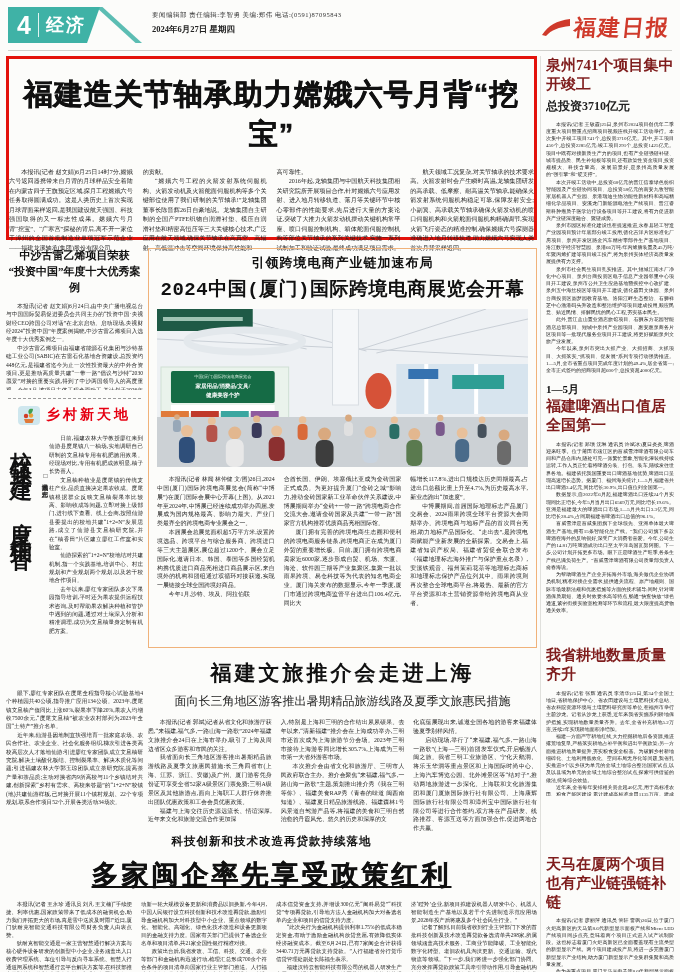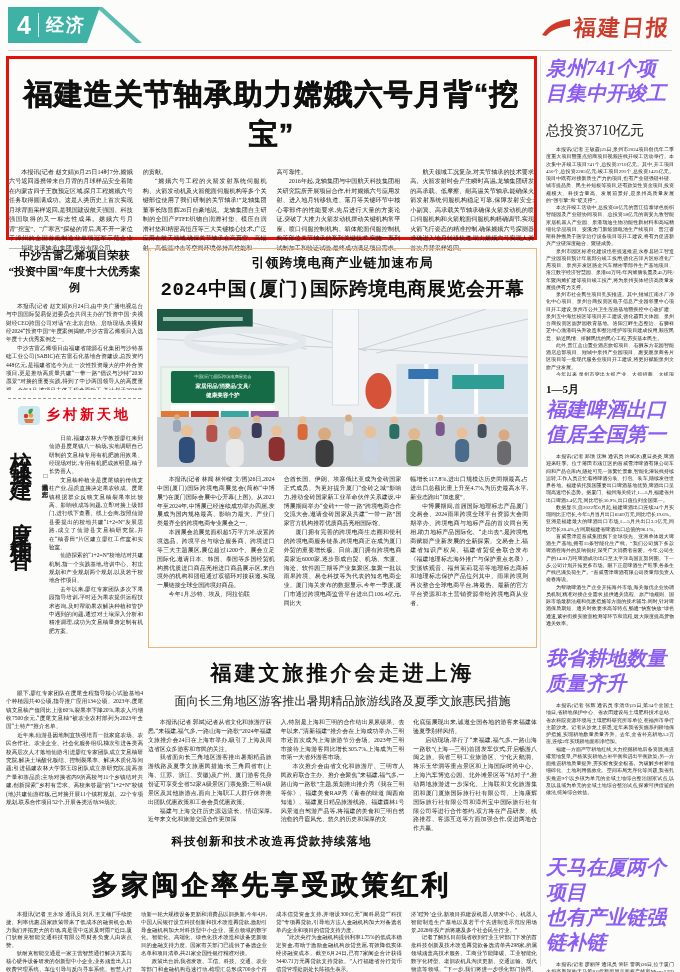--- a/index.html
+++ b/index.html
@@ -38,22 +38,22 @@
   .lead-box { position:absolute; left:6px; top:56px; width:531px; height:184px;
               border:3px solid var(--headline-box-red); padding:4px 0; }
   .lead-hl { text-align:center; font-size:29px; letter-spacing:1px; margin:12px 0 13px;
              -webkit-text-stroke:.5px #111; color:#111; }
   .lead-cols { display:flex; gap:10px; height:102px; overflow:hidden; }
   .lead-cols .col { flex:1; font-size:6.1px; line-height:1.55; }
 
   
   .right-rail { position:absolute; left:546px; top:56px; width:128px; height:910px; }
   .rr-art { position:absolute; left:0; width:128px; overflow:hidden; }
-  .rr-hl { font-size:20px; line-height:1.25; font-weight:bold; color:#8b5cf6;font-style:italic; }
-  .rr-sub { font-size:14px; margin-top:16px; color:#222; }
+  .rr-hl { font-size:15px; line-height:1.25; font-weight:bold; color:#7f1d1d; }
+  .rr-sub { font-size:12px; margin-top:4px; color:#222;font-weight:bold; }
   .rr-kicker { font-size:11px; font-weight:bold; color:#111; }
   .rr-body { margin-top:6px; font-size:5px; line-height:1.45; }
   #qz { top:0; height:320px; }
   #beer { top:326px; height:260px; }
   #farm { top:590px; height:150px; }
   #tianma { top:789px; height:165px;margin-top:10px; }
 
   
   .left-rail { position:absolute; left:6px; top:248px; width:137px; }
   .zs-hl { text-align:center; font-size:11px; line-height:1.45; font-weight:bold; color:#111; }
@@ -80,36 +80,40 @@
   .expo-cols { height:172px; }
   .cols3 .col, .cols4 .col { flex:1; font-size:5.9px; line-height:1.5; }
   .wenlv { margin-top:11px; }
   .wenlv-hl { text-align:center; font-size:21px; letter-spacing:3px; font-weight:bold; color:#111;font-family:Liberation Mono, monospace; }
   .wenlv-sub { text-align:center; font-size:12px; margin-top:6px; color:#222; }
   .wenlv-cols { height:116px; margin-top:8px; }
 
   
   .policy { position:absolute; left:6px; top:834px; width:531px; }
   .policy-kicker { text-align:center; font-size:11.5px; font-weight:bold; letter-spacing:1px; color:#111; }
-  .policy-hl { text-align:center; font-size:27px; letter-spacing:3px; margin:18px 0 8px;
-               -webkit-text-stroke:.4px #111; color:#111; }
+  .policy-hl { text-align:center; font-size:27px; letter-spacing:3px; margin:8px 0 8px;
+               -webkit-text-stroke:.4px #111; color:#111;text-decoration:underline; }
   .cols4 { display:flex; gap:9px; height:126px; overflow:hidden; }
   .cols4 .col { font-size:5.4px; line-height:1.45; }
 </style>
 </head>
 <body>
 
 <div class="page">
 
   <div class="badge">
     <span class="badge-num">4</span>
     <span class="badge-sep"></span>
     <span class="badge-label">经济</span>
   </div>
   <div class="badge-tail"></div>
+  <div class="head-info">
+    <div class="info-line">要闻编辑部  责任编辑:李智勇  美编:郑伟  电话:(0591)87095843</div>
+    <div class="date-line">2024年6月27日 星期四</div>
+  </div>
   <div class="logo">
     <svg class="flag" width="30" height="22" viewBox="0 0 30 22">
       <path d="M1,18 C8,8 15,4 29,2 L29,9 C18,10 10,13 5,19 Z" fill="#cf3a2b"></path>
     </svg>
     <span class="logo-text">福建日报</span>
   </div>
   <div class="head-rule"></div>
   <div class="vrule"></div>
 
   <section class="lead-box">

